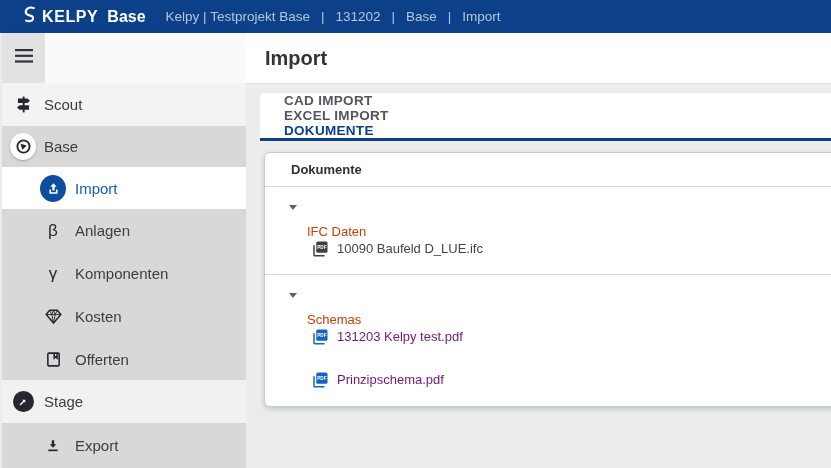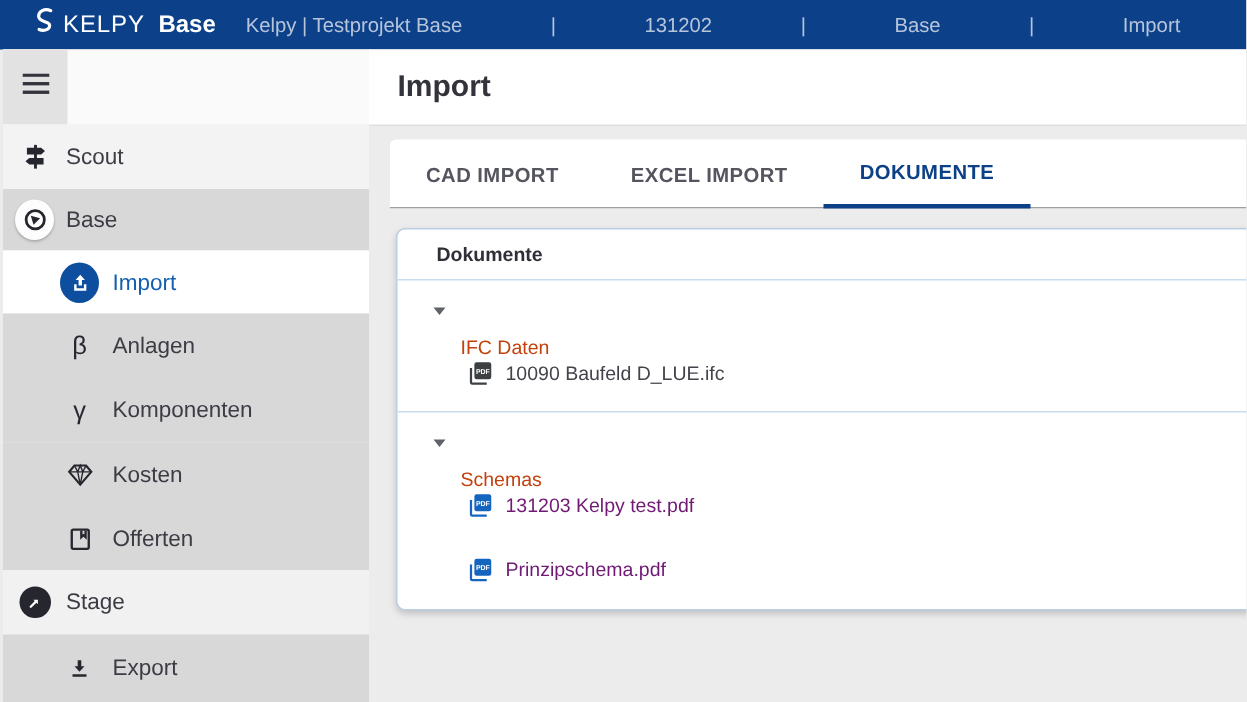--- a/index.html
+++ b/index.html
@@ -4,23 +4,23 @@
 <style>
   * { box-sizing: border-box; margin: 0; padding: 0; }
   html,body { width:831px; height:468px; }
   body { font-family:"Liberation Sans", sans-serif; background:#ececec; overflow:hidden; }
   .screen { position:relative; width:831px; height:468px; background:#ececec; overflow:hidden; }
 
   
   .topbar { position:absolute; top:0; left:0; width:100%; height:33px; background:#0c418a;
             display:flex; align-items:center; }
   .logo-wrap { margin-left:22px; display:flex; align-items:center; }
-  .brand { color:#fff; font-weight:normal; font-size:16px; letter-spacing:0.6px; margin-left:5px; }
+  .brand { color:#fff; font-weight:bold; font-size:16px; letter-spacing:0.6px; margin-left:5px; }
   .brand-suffix { color:#fff; font-weight:bold; font-size:16px; margin-left:9px; }
-  .breadcrumb { margin-left:20px; display:flex; align-items:center; font-size:13.5px; color:#b7c5db;gap:48px; }
+  .breadcrumb { margin-left:20px; display:flex; align-items:center; font-size:13.5px; color:#b7c5db; }
   .breadcrumb .seg { white-space:pre; }
   .breadcrumb .sep { margin:0 11px; }
 
   
   .sidebar { position:absolute; top:33px; left:2px; width:245px; height:435px;
              background:#f3f3f3; border-right:1px solid #cfcfcf;
              box-shadow:2px 0 3px rgba(0,0,0,0.08); display:flex; flex-direction:column; }
   .menu-top { height:50px; background:#fafafa; display:flex; }
   .hamburger-box { width:43px; height:50px; background:#e2e2e2; display:flex; align-items:center; justify-content:center; cursor:pointer; }
   .srow { display:flex; align-items:center; font-size:15px; color:#3c3c44; cursor:pointer; }
@@ -44,21 +44,21 @@
   .circle-white { background:#fdfdfd; box-shadow:0 1px 2px rgba(0,0,0,0.25); }
   .circle-blue { background:#0d4f9e; }
   .circle-dark { background:#26262e; width:21px; height:21px; }
 
   
   .main { position:absolute; top:33px; left:246px; right:0; bottom:0; background:#ececec; }
   .page-header { height:51px; background:#fff; border-bottom:1px solid #e0e0e0;
                  display:flex; align-items:center; padding-left:19px; }
   .page-title { font-size:20px; font-weight:bold; color:#33333b; }
   .tabbar { margin-top:9px; margin-left:14px; height:46px; background:#fff;
-            border-bottom:1px solid #9e9e9e; border-radius:4px 0 0 0; display:flex; }
+            border-bottom:1px solid #9e9e9e; border-radius:4px 0 0 0; display:flex;flex-direction:column; }
   .tab { padding:0 24px; display:flex; align-items:center; font-size:13.5px; font-weight:bold;
          letter-spacing:0.3px; color:#55555f; cursor:pointer; height:46px; }
   .tab.active { color:#0d4187; border-bottom:3px solid #0d4187; margin-bottom:-1px; }
 
   
   .card { position:absolute; top:119px; left:18px; right:-6px; height:255px; background:#fff;
           border:1px solid #b9cfe4; border-radius:6px; box-shadow:0 2px 5px rgba(0,0,0,0.18); overflow:hidden; }
   .card-title { height:34px; display:flex; align-items:center; padding-left:26px;
                 font-size:13px; font-weight:bold; color:#2f2f37; border-bottom:1px solid #c9dbee; }
   .tree-group { border-bottom:1px solid #c9dbee; padding-bottom:4px; }

